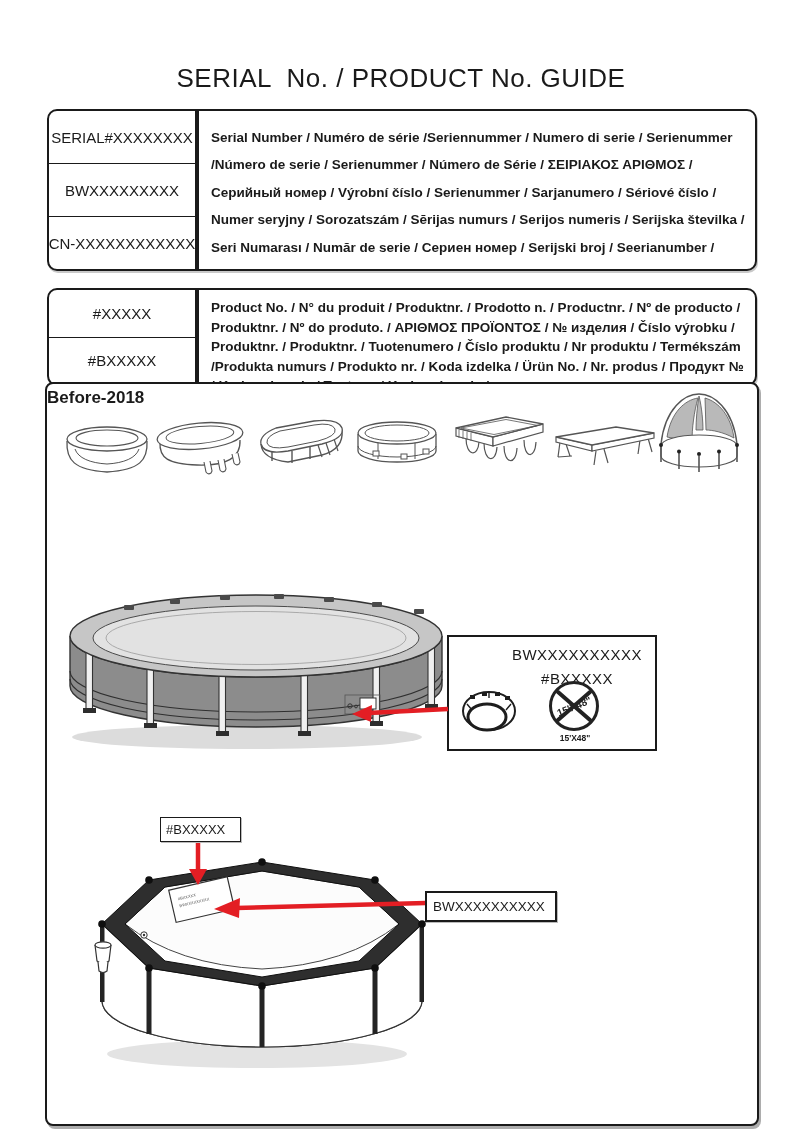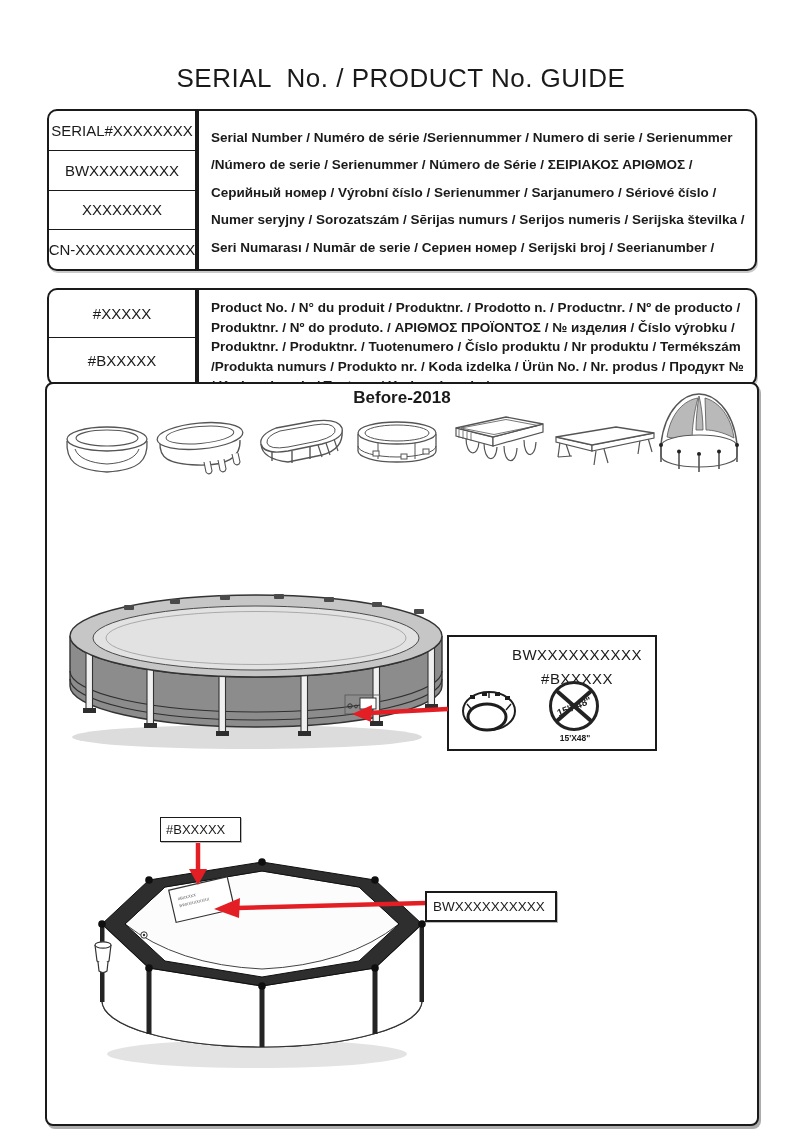--- a/index.html
+++ b/index.html
@@ -15,21 +15,21 @@
   .tbl .leftcol{width:146px;border-right:4px solid #1a1a1a;display:flex;flex-direction:column;}
   .tbl .cell{flex:1;display:flex;align-items:center;justify-content:center;font-size:15px;
              border-bottom:1.5px solid #1a1a1a;white-space:nowrap;padding:0 4px;}
   .tbl .cell:last-child{border-bottom:none;text-align:center;}
   .tbl .desc{flex:1;font-size:13.5px;padding:12px 10px 4px 12px;font-weight:bold;}
   .tbl1 .desc{line-height:27.4px;padding-top:13px;}
   .tbl2 .desc{line-height:19.6px;padding-top:8px;}
   
   .bigbox{position:absolute;left:45px;top:343px;width:710px;height:740px;background:#fff;
           border:2px solid #1a1a1a;border-radius:8px;box-shadow:2px 3px 0 #adadad;}
-  .b-heading{position:absolute;top:4px;left:0;width:100%;text-align:center;
+  .b-heading{position:absolute;top:4px;left:0;width:100%;text-align:left;
              font-size:17px;font-weight:bold;}
   .thumb{position:absolute;}
   .abs{position:absolute;}
   .callout{position:absolute;left:400px;top:251px;width:206px;height:112px;
            border:2px solid #1a1a1a;background:#fff;z-index:4;}
   .callout-serial{margin-top:9px;text-align:center;padding-left:50px;font-size:15px;letter-spacing:.5px;}
   .callout-product{margin-top:7px;text-align:center;padding-left:50px;font-size:15px;letter-spacing:.5px;}
   .size-caption{position:absolute;left:96px;top:96px;width:60px;text-align:center;
                 font-size:8.5px;font-weight:bold;}
   .tagbox{position:absolute;background:#fff;border:1.5px solid #1a1a1a;display:flex;
@@ -43,21 +43,20 @@
 <body>
 
 <div class="page">
 
   <div class="title">SERIAL  No. / PRODUCT No. GUIDE</div>
 
   <div class="tbl tbl1">
     <div class="leftcol">
       <div class="cell">SERIAL#XXXXXXXX</div>
       <div class="cell">BWXXXXXXXXX</div>
-      <div class="cell">XXXXXXXX</div>
       <div class="cell">CN-XXXXXXXXXXXX</div>
     </div>
     <div class="desc">Serial Number / Numéro de série /Seriennummer / Numero di serie / Serienummer /Número de serie / Serienummer / Número de Série / ΣΕΙΡΙΑΚΟΣ ΑΡΙΘΜΟΣ / Серийный номер / Výrobní číslo / Serienummer / Sarjanumero / Sériové číslo / Numer seryjny / Sorozatszám / Sērijas numurs / Serijos numeris / Serijska številka / Seri Numarası / Număr de serie / Сериен номер / Serijski broj / Seerianumber / Serijski broj</div>
   </div>
 
   <div class="tbl tbl2">
     <div class="leftcol">
       <div class="cell">#XXXXX</div>
       <div class="cell">#BXXXXX</div>
     </div>

